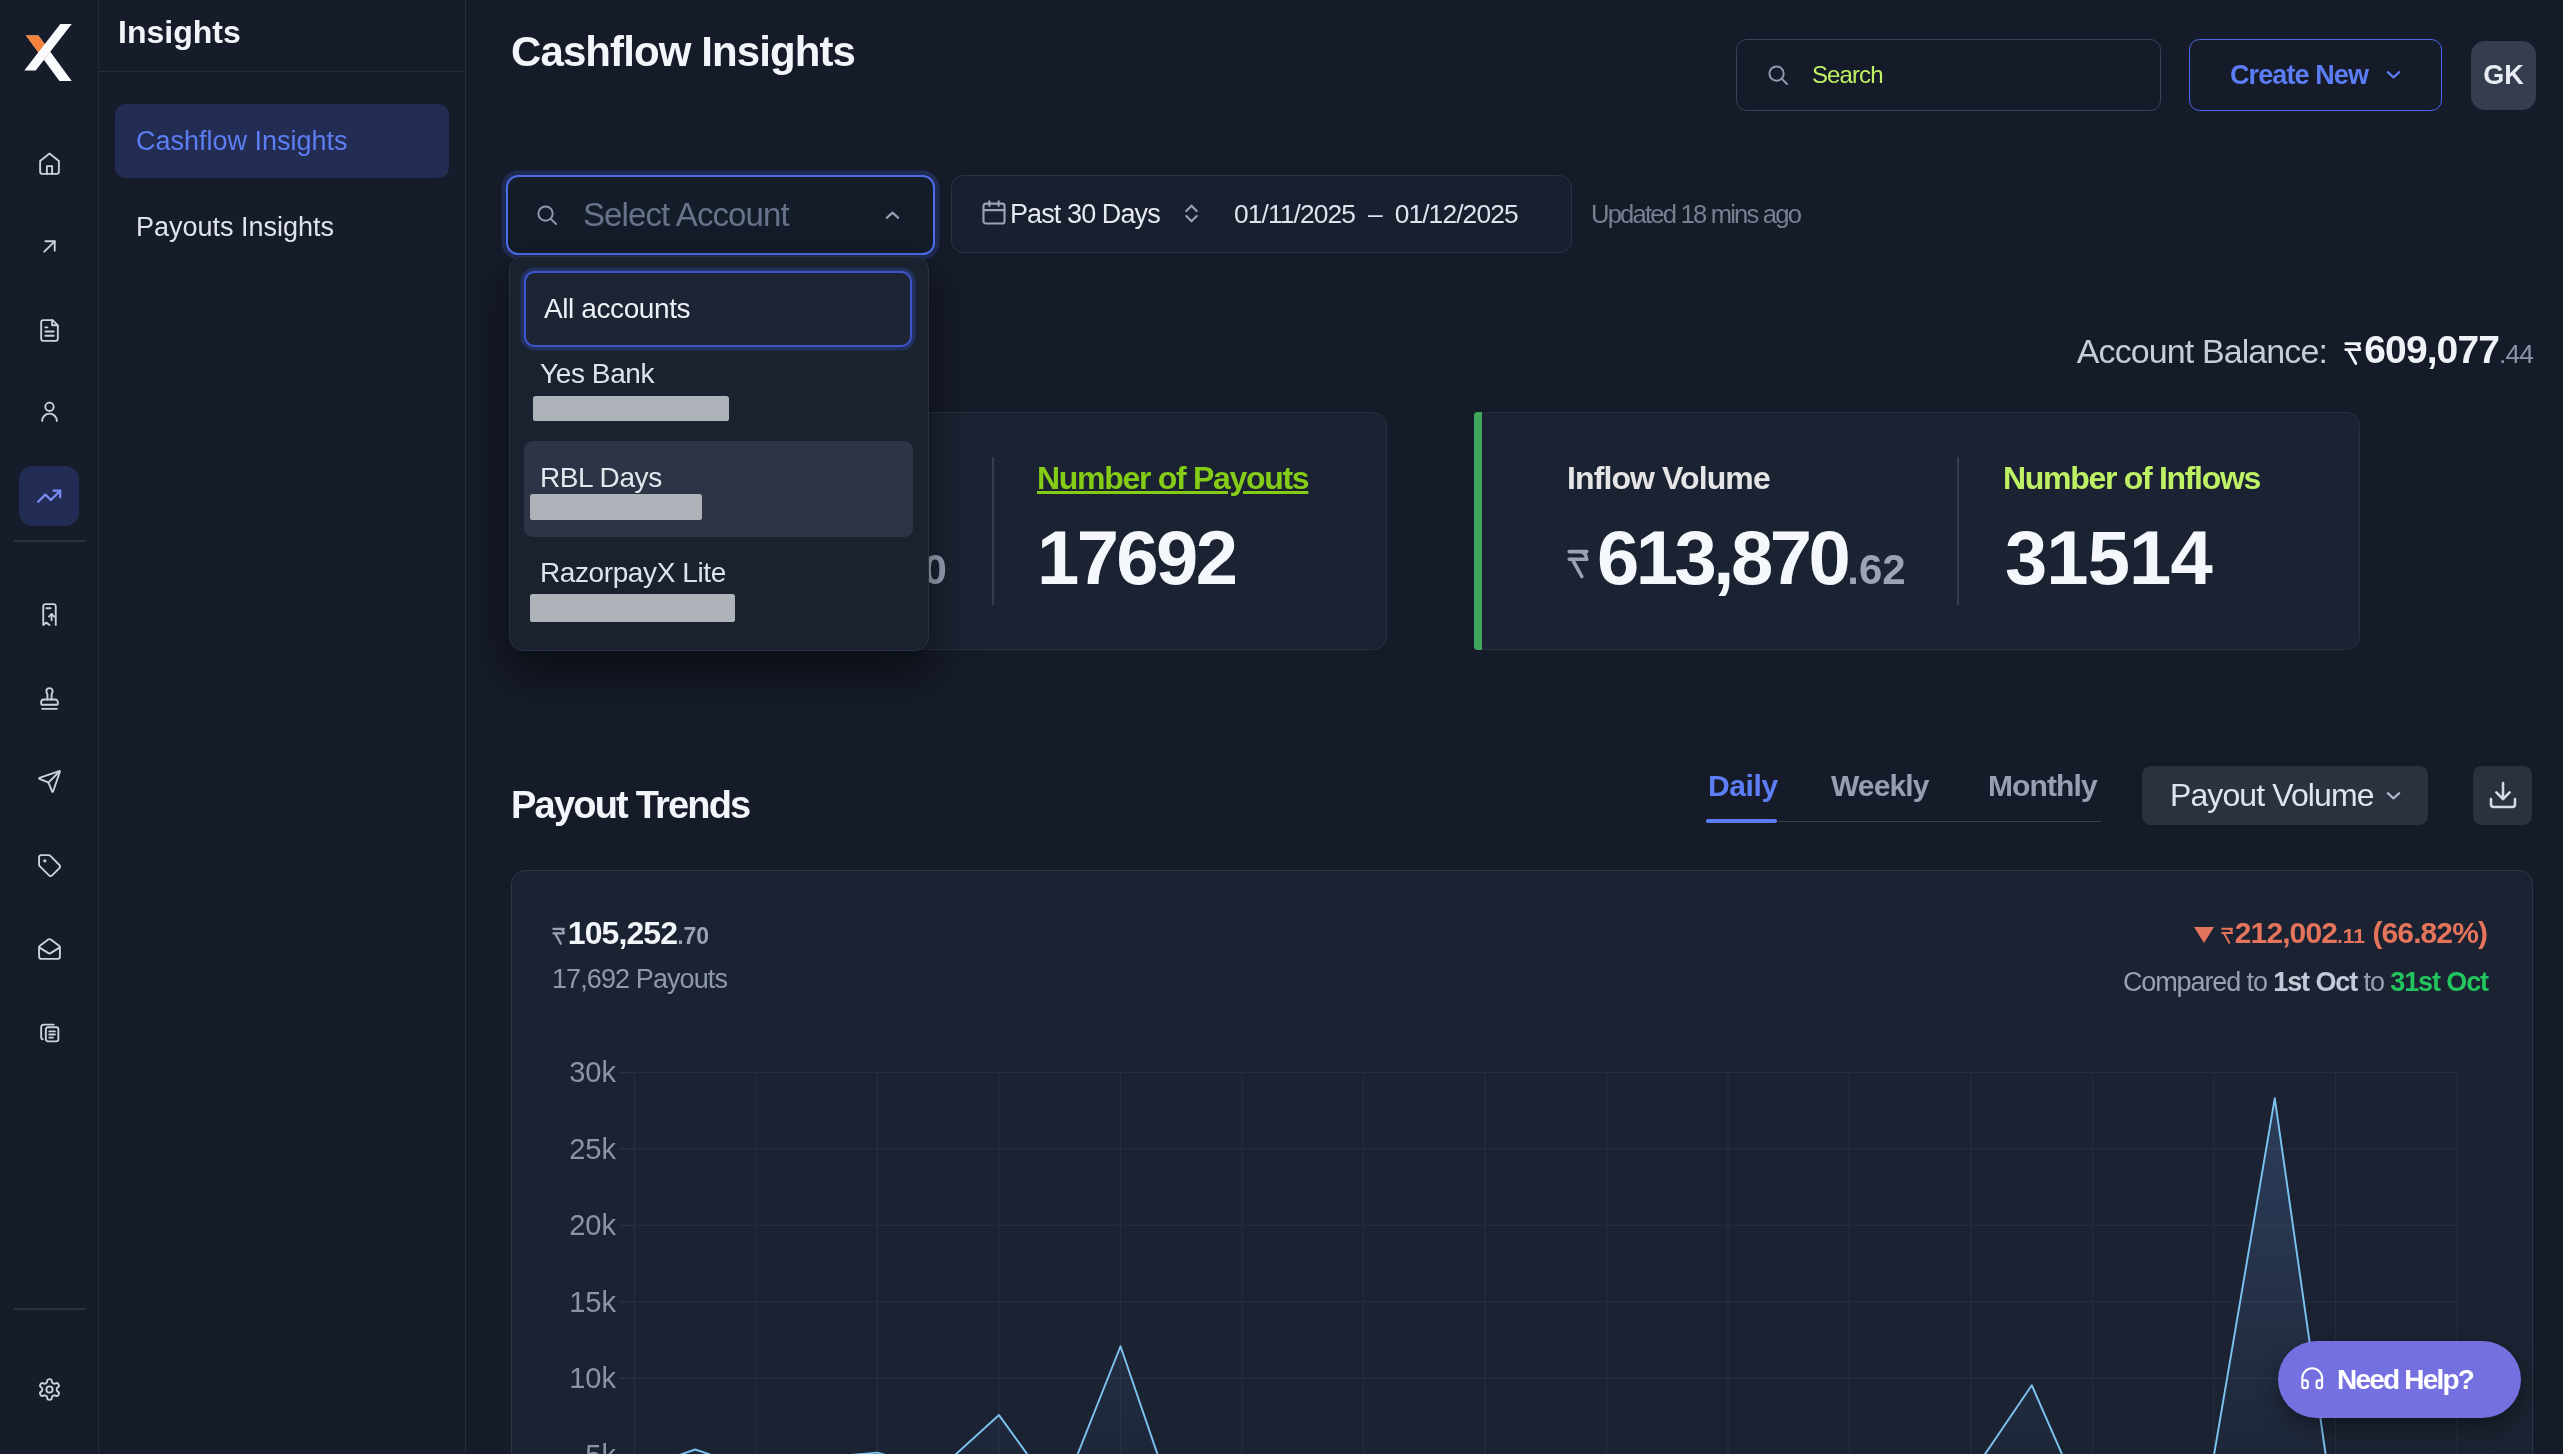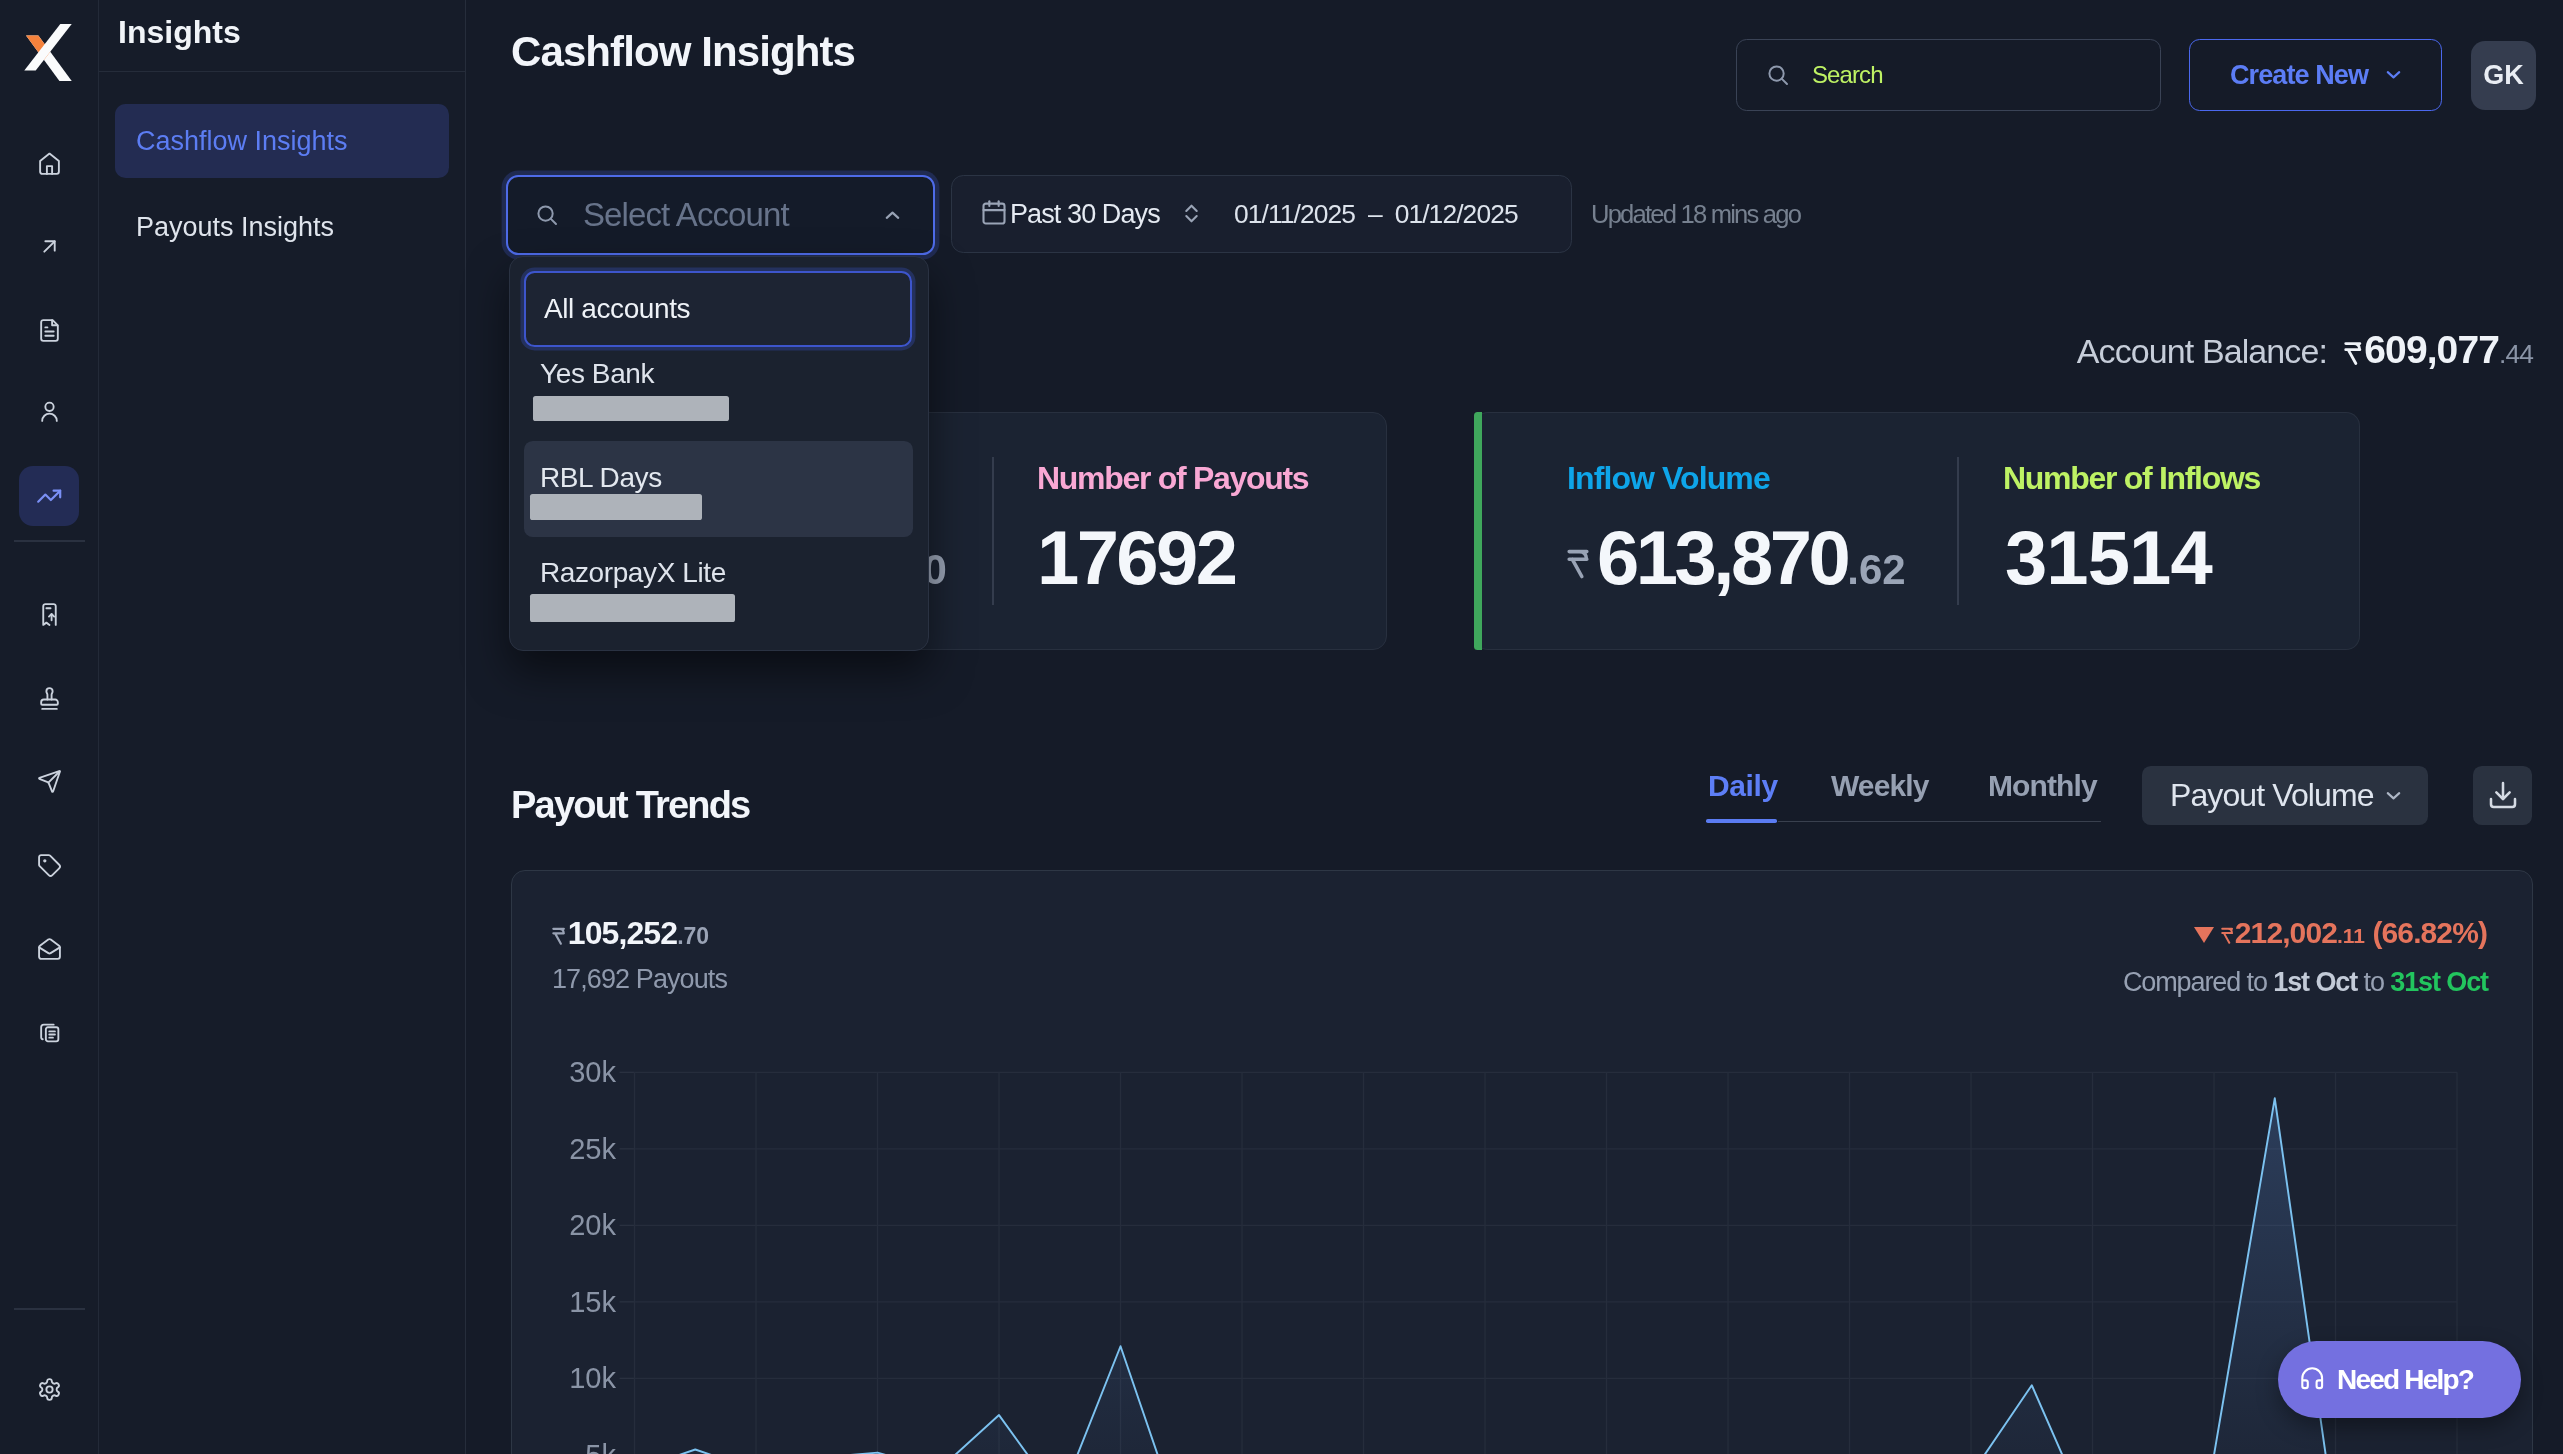--- a/index.html
+++ b/index.html
@@ -43,26 +43,26 @@
 <div class="abs" style="right:30px;top:328px;font-size:34px;letter-spacing:-0.9px;color:#C6CDD9;">Account Balance:&nbsp; <svg style="display:inline-block;vertical-align:-2.6px;margin-right:2.6px" width="17.6" height="25" viewBox="0 0 22 30">
       <use href="#rup" stroke="#EFF3F8"></use>
     </svg><span style="font-size:39px;font-weight:bold;color:#EFF3F8;letter-spacing:-0.9px;">609,077</span><span style="font-size:26.4px;color:#8B95A7;">.44</span></div>
 
 <div class="abs" id="card1" style="left:511px;top:412px;width:876px;height:238px;background:#1B2332;border:1.3px solid #28303F;border-radius:14px;"></div>
 <svg class="abs" style="left:596px;top:548px" width="22" height="32" viewBox="0 0 22 30">
     <use href="#rup" stroke="#99A3B5"></use>
   </svg>
 <div class="abs" style="left:632px;top:514px;font-size:76px;font-weight:bold;color:#F4F7FB;letter-spacing:-2.6px;">105,252<span style="font-size:42px;color:#9AA4B6;letter-spacing:0;">.70</span></div>
 <div class="abs" style="left:992px;top:457px;width:1.8px;height:148px;background:#343C4D;"></div>
-<div class="abs" style="left:1037px;top:460px;font-size:32px;font-weight:bold;letter-spacing:-1.3px;color:#f9a8d4;">Number of Payouts</div>
+<div class="abs" style="left:1037px;top:460px;font-size:32px;font-weight:bold;letter-spacing:-1.3px;color:#84cc16;text-decoration:underline;">Number of Payouts</div>
 <div class="abs" style="left:1037px;top:514px;font-size:76px;font-weight:bold;color:#F4F7FB;letter-spacing:-2.6px;">17692</div>
 
 <div class="abs" id="card2" style="left:1474px;top:412px;width:886px;height:238px;background:#1B2332;border:1.3px solid #28303F;border-radius:14px;border-left:none;"></div>
 <div class="abs" style="left:1474px;top:412px;width:8px;height:238px;background:#3FA75C;border-radius:3.5px 0 0 3.5px;"></div>
-<div class="abs" style="left:1567px;top:460px;font-size:32px;font-weight:bold;letter-spacing:-0.9px;color:#0ea5e9;">Inflow Volume</div>
+<div class="abs" style="left:1567px;top:460px;font-size:32px;font-weight:bold;letter-spacing:-0.9px;color:#e5e5e5;">Inflow Volume</div>
 <svg class="abs" style="left:1567px;top:548px" width="22" height="32" viewBox="0 0 22 30">
     <use href="#rup" stroke="#99A3B5"></use>
   </svg>
 <div class="abs" style="left:1597px;top:514px;font-size:76px;font-weight:bold;color:#F4F7FB;letter-spacing:-3.5px;">613,870<span style="font-size:42px;color:#9AA4B6;letter-spacing:0;">.62</span></div>
 <div class="abs" style="left:1957px;top:457px;width:1.8px;height:148px;background:#343C4D;"></div>
 <div class="abs" style="left:2003px;top:460px;font-size:32px;font-weight:bold;letter-spacing:-1.3px;color:#bef264;">Number of Inflows</div>
 <div class="abs" style="left:2005px;top:514px;font-size:76px;font-weight:bold;color:#F4F7FB;letter-spacing:-0.9px;">31514</div>
 
 <div class="abs" id="dd" style="left:509px;top:256px;width:420px;height:395px;background:#1B222F;border:1.3px solid #2A3242;border-radius:14px;box-shadow:0 21px 42px rgba(0,0,0,0.5);"></div>
 <div class="abs" style="left:524px;top:271px;width:388px;height:76px;border:2.6px solid #3D55CC;background:#1D2433;border-radius:10.6px;box-shadow:0 0 0 3.5px rgba(61,85,204,0.30);"></div>

